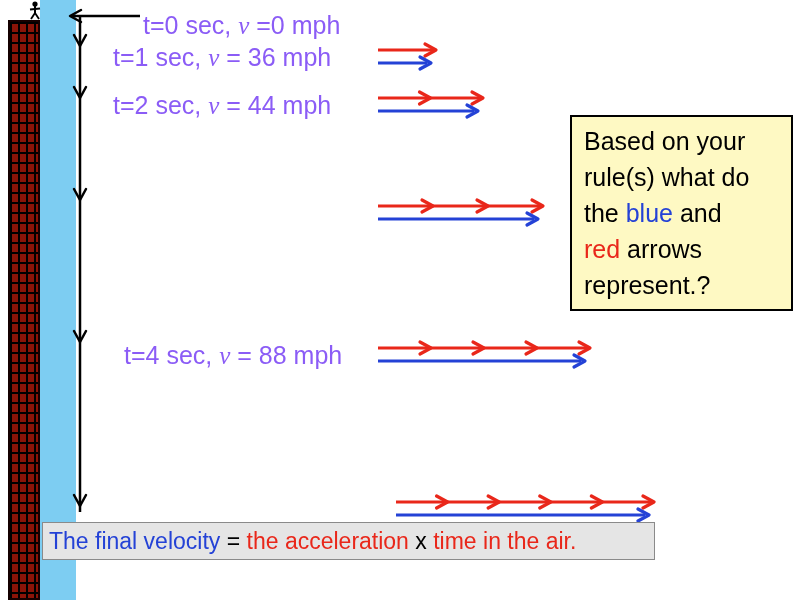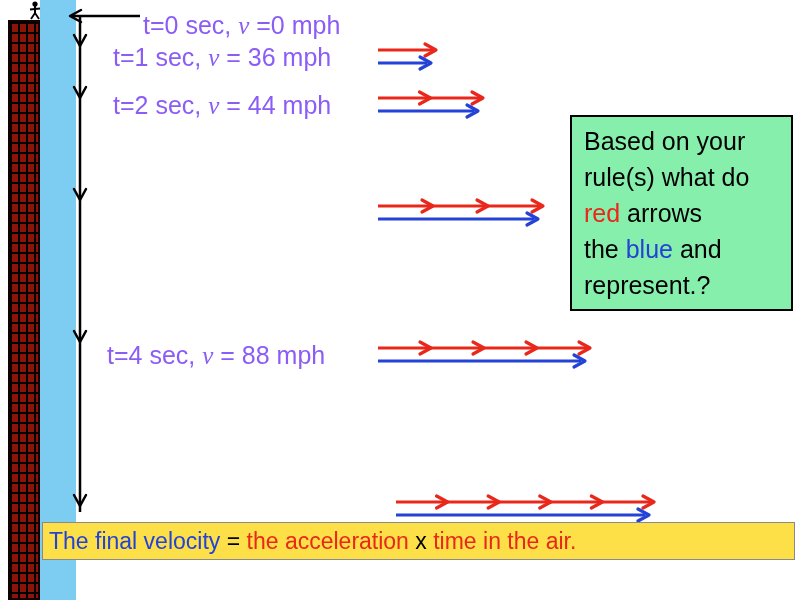--- a/index.html
+++ b/index.html
@@ -17,25 +17,25 @@
   .person{position:absolute;left:27px;top:0}
 
   #diagram{position:absolute;left:0;top:0;pointer-events:none}
 
   .time-label{position:absolute;font-size:25px;color:#8b5cf6;white-space:pre;line-height:30px}
   .vsym{font-family:"Liberation Serif",serif;font-style:italic}
 
   .title{position:absolute;left:452px;top:26px;font-size:26px;line-height:35px;color:#000}
   .title span{display:block}
 
-  .qbox{position:absolute;left:570px;top:115px;width:223px;background:#86efac;
+  .qbox{position:absolute;left:570px;top:115px;width:223px;background:#fef9c3;
     border:2px solid #000;padding:6px 8px 6px 12px;font-size:25px;line-height:36px;color:#000}
   .qbox div{white-space:pre}
 
-  .banner{position:absolute;left:42px;top:522px;width:753px;height:38px;background:#fde047;
+  .banner{position:absolute;left:42px;top:522px;width:613px;height:38px;background:#e5e5e5;
     border:1.5px solid #8a8a8a;display:flex;align-items:center;padding-left:6px;
     font-size:23px;color:#000}
   .banner div{white-space:pre}
 </style>
 </head>
 <body>
 
 <div id="canvas">
 
   <div class="sky" style="background: rgb(125, 205, 242);"></div>
@@ -86,28 +86,28 @@
       <path d="M 539.8 496 L 550.8 502 L 539.8 508" fill="none" stroke="#e9271a" stroke-width="3.2" stroke-linecap="round" stroke-linejoin="round"></path>
       <path d="M 591.4 496 L 602.4 502 L 591.4 508" fill="none" stroke="#e9271a" stroke-width="3.2" stroke-linecap="round" stroke-linejoin="round"></path>
       <path d="M 643 496 L 654 502 L 643 508" fill="none" stroke="#e9271a" stroke-width="3.2" stroke-linecap="round" stroke-linejoin="round"></path>
       <line x1="396" y1="515" x2="645" y2="515" stroke="#2442d6" stroke-width="3.2"></line>
       <path d="M 638 509 L 649 515 L 638 521" fill="none" stroke="#2442d6" stroke-width="3.2" stroke-linecap="round" stroke-linejoin="round"></path>
     </svg>
 
   <div class="time-label" style="left: 143px; top: 10px;"><span>t=0 sec, </span><span class="vsym">v</span><span> =0 mph</span></div>
   <div class="time-label" style="left: 113px; top: 42px;"><span>t=1 sec, </span><span class="vsym">v</span><span> = 36 mph</span></div>
   <div class="time-label" style="left: 113px; top: 90px;"><span>t=2 sec, </span><span class="vsym">v</span><span> = 44 mph</span></div>
-  <div class="time-label" style="left: 107px; top: 340px; text-align: right;"><span>t=4 sec, </span><span class="vsym">v</span><span> = 88 mph</span></div>
+  <div class="time-label" style="left: 124px; top: 340px; text-align: right;"><span>t=4 sec, </span><span class="vsym">v</span><span> = 88 mph</span></div>
 
 
   <div class="qbox">
       <div><span>Based on your</span></div>
       <div><span>rule(s) what do</span></div>
+      <div><span>the </span><span style="color: rgb(36, 66, 214);">blue</span><span> and</span></div>
       <div><span style="color: rgb(233, 39, 26);">red</span><span> arrows</span></div>
-      <div><span>the </span><span style="color: rgb(36, 66, 214);">blue</span><span> and</span></div>
       <div><span>represent.?</span></div>
     </div>
 
   <div class="banner">
       <div><span style="color: rgb(36, 66, 214);">The final velocity</span><span> = </span><span style="color: rgb(233, 39, 26);">the acceleration</span><span> x </span><span style="color: rgb(233, 39, 26);">time in the air.</span></div>
     </div>
 
 </div>
 
 </body></html>

